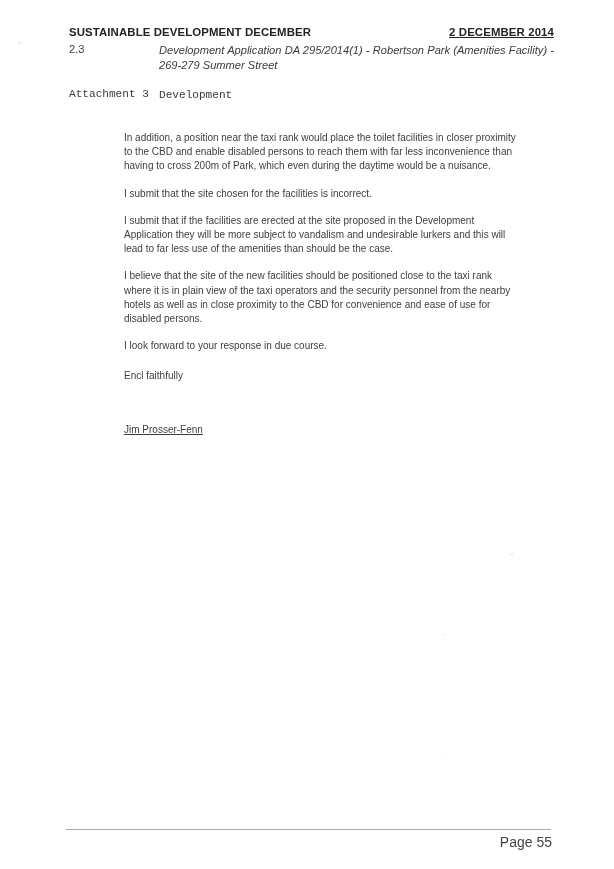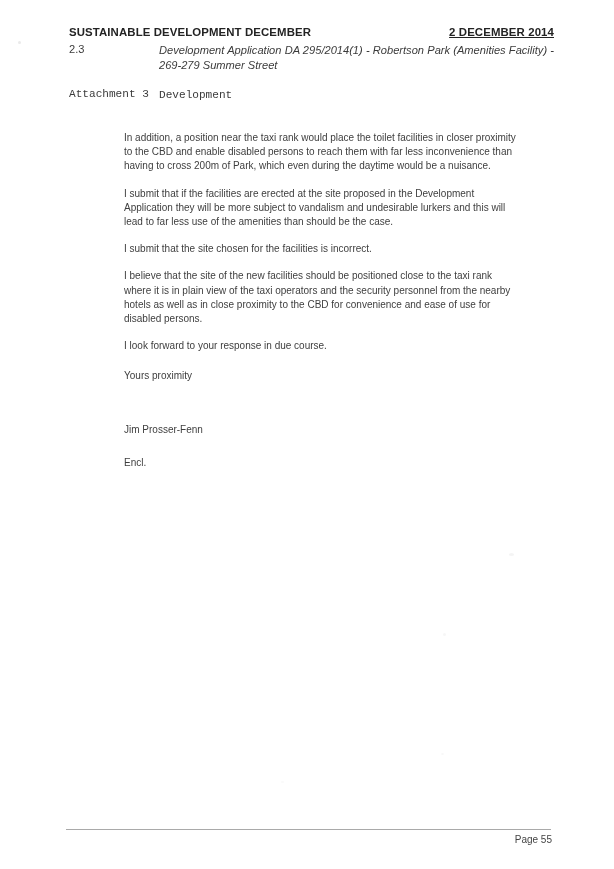--- a/index.html
+++ b/index.html
@@ -97,40 +97,41 @@
   .sign-firm {
     font-weight: bold;
     color: #2e2e2e;
     
     display: block;
     height: 11px;
     overflow: hidden;
   }
   .signer {
     margin-top: 40px;
+    text-decoration: underline;
   }
   .encl {
     margin-top: 18px;
   }
 
   
   .footer-rule {
     position: absolute;
     left: 66px;
     top: 829px;
     width: 485px;
     height: 1px;
     background: #9a9a9a;
     opacity: 0.85;
   }
   .footer-page {
     position: absolute;
     right: 62px;
     top: 834px;
-    font-size: 10px;
+    font-size: 14px;
     color: #444444;
     white-space: nowrap;
   }
 </style>
 </head>
 <body>
 
 <div class="page">
 
   <span class="speck speck-a"></span>
@@ -152,29 +153,28 @@
       </div>
       <div class="header-row">
         <span class="hr-label">Attachment 3</span>
         <span class="hr-value">Development</span>
       </div>
     </div>
   </div>
 
   <div class="letter">
     <p>In addition, a position near the taxi rank would place the toilet facilities in closer proximity to the CBD and enable disabled persons to reach them with far less inconvenience than having to cross 200m of Park, which even during the daytime would be a nuisance.</p>
+    <p>I submit that the site chosen for the facilities is incorrect.</p>
     <p>I submit that if the facilities are erected at the site proposed in the Development Application they will be more subject to vandalism and undesirable lurkers and this will lead to far less use of the amenities than should be the case.</p>
-    <p>I submit that the site chosen for the facilities is incorrect.</p>
     <p>I believe that the site of the new facilities should be positioned close to the taxi rank where it is in plain view of the taxi operators and the security personnel from the nearby hotels as well as in close proximity to the CBD for convenience and ease of use for disabled persons.</p>
     <p class="tight">I look forward to your response in due course.</p>
 
     <div class="sign-off">
-      <div>Yours proximity</div>
+      <div>Encl faithfully</div>
     </div>
 
     <div class="signer">Jim Prosser-Fenn</div>
-    <div class="encl">Encl.</div>
   </div>
 
   <div class="footer-rule"></div>
   <div class="footer-page">Page 55</div>
 
 </div>
 
 </body></html>

